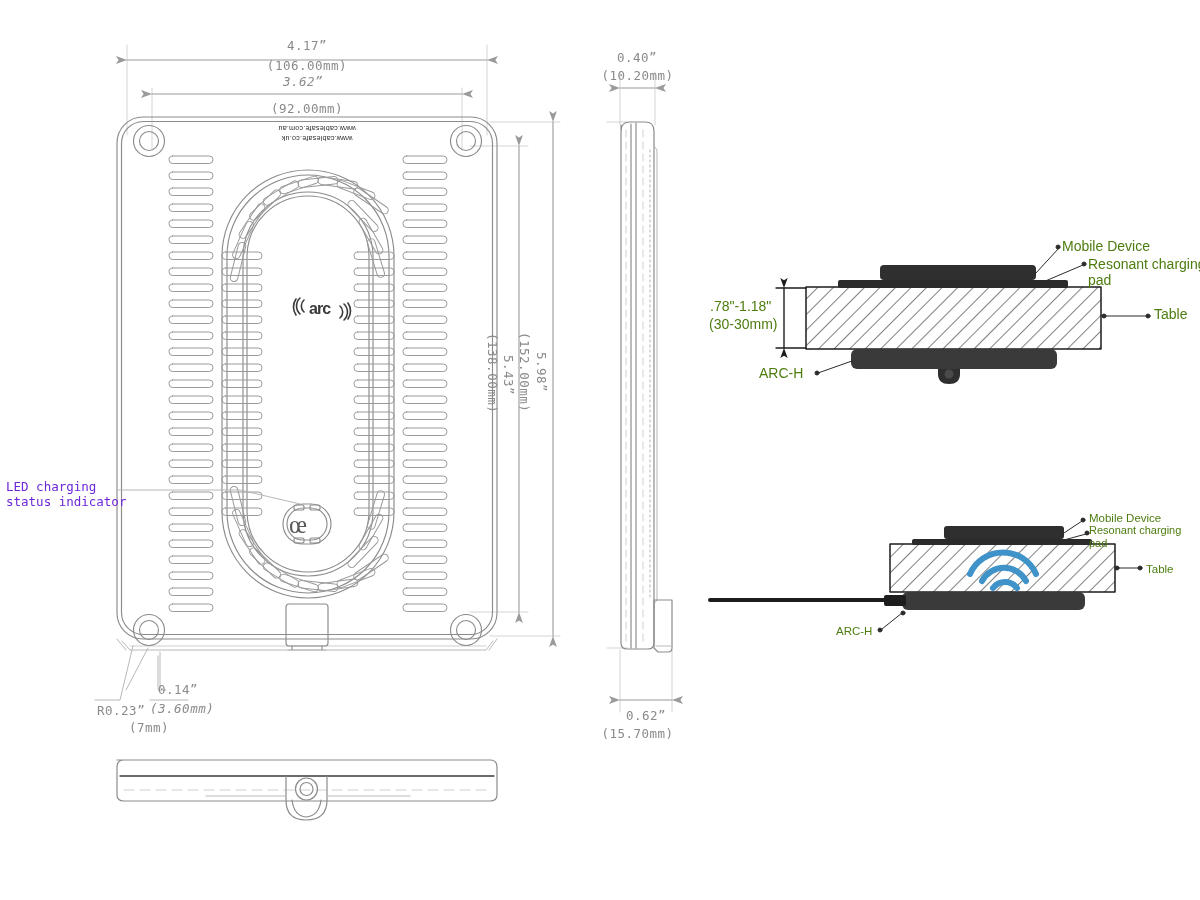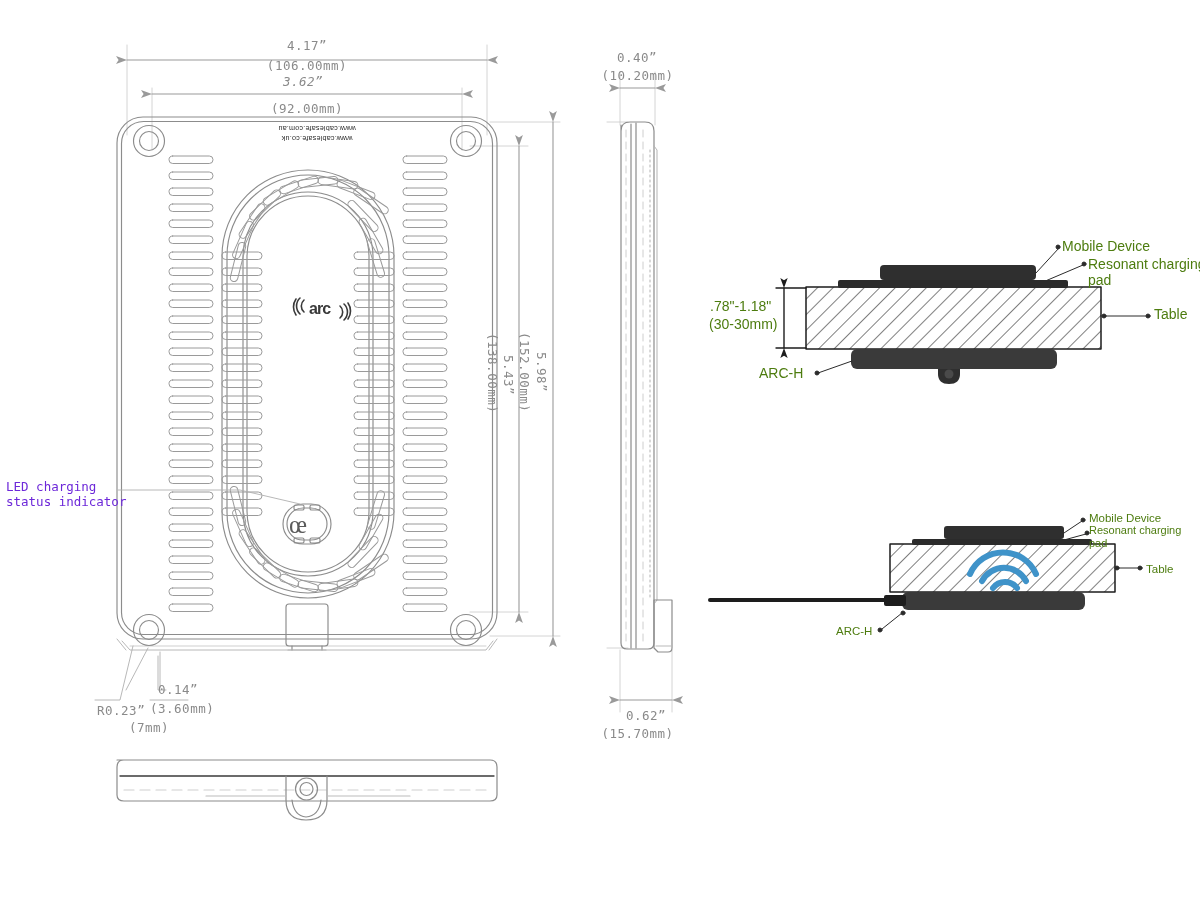--- a/index.html
+++ b/index.html
@@ -386,21 +386,21 @@
 <div class="dimtxt rot" style="left:532px;top:332px;transform:rotate(90deg);">(152.00mm)</div>
 <div class="dimtxt rot" style="left:516px;top:355px;transform:rotate(90deg);">5.43”</div>
 <div class="dimtxt rot" style="left:500px;top:333px;transform:rotate(90deg);">(138.00mm)</div>
 
 <div class="annot" style="left:6px;top:479px;">LED charging
 status indicator</div>
 
 <div class="dimtxt" style="left:89px;top:703px;margin-left:8px;">R0.23”</div>
 <div class="dimtxt" style="left:89px;top:720px;margin-left:40px;">(7mm)</div>
 <div class="dimtxt" style="left:158px;top:682px;">0.14”</div>
-<div class="dimtxt" style="left:150px;top:701px;">(3.60mm)</div>
+<div class="dimtxt" style="left:150px;top:701px;font-style:italic;">(3.60mm)</div>
 
 <div class="dimtxt c" style="left:597px;top:50px;width:80px;">0.40”</div>
 <div class="dimtxt c" style="left:585px;top:68px;width:105px;">(10.20mm)</div>
 <div class="dimtxt c" style="left:606px;top:708px;width:80px;">0.62”</div>
 <div class="dimtxt c" style="left:585px;top:726px;width:105px;">(15.70mm)</div>
 
 <div class="tinyurl mirror" style="left:262px;top:124px;width:110px;text-align:center;">www.cablesafe.com.au</div>
 <div class="tinyurl mirror" style="left:262px;top:134px;width:110px;text-align:center;">www.cablesafe.co.uk</div>
 
 <div style="position:absolute;left:291px;top:294px;">

